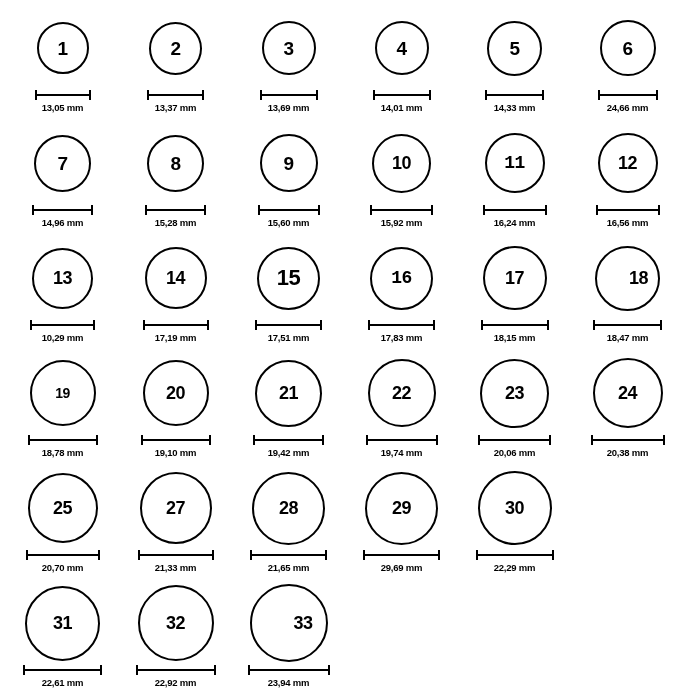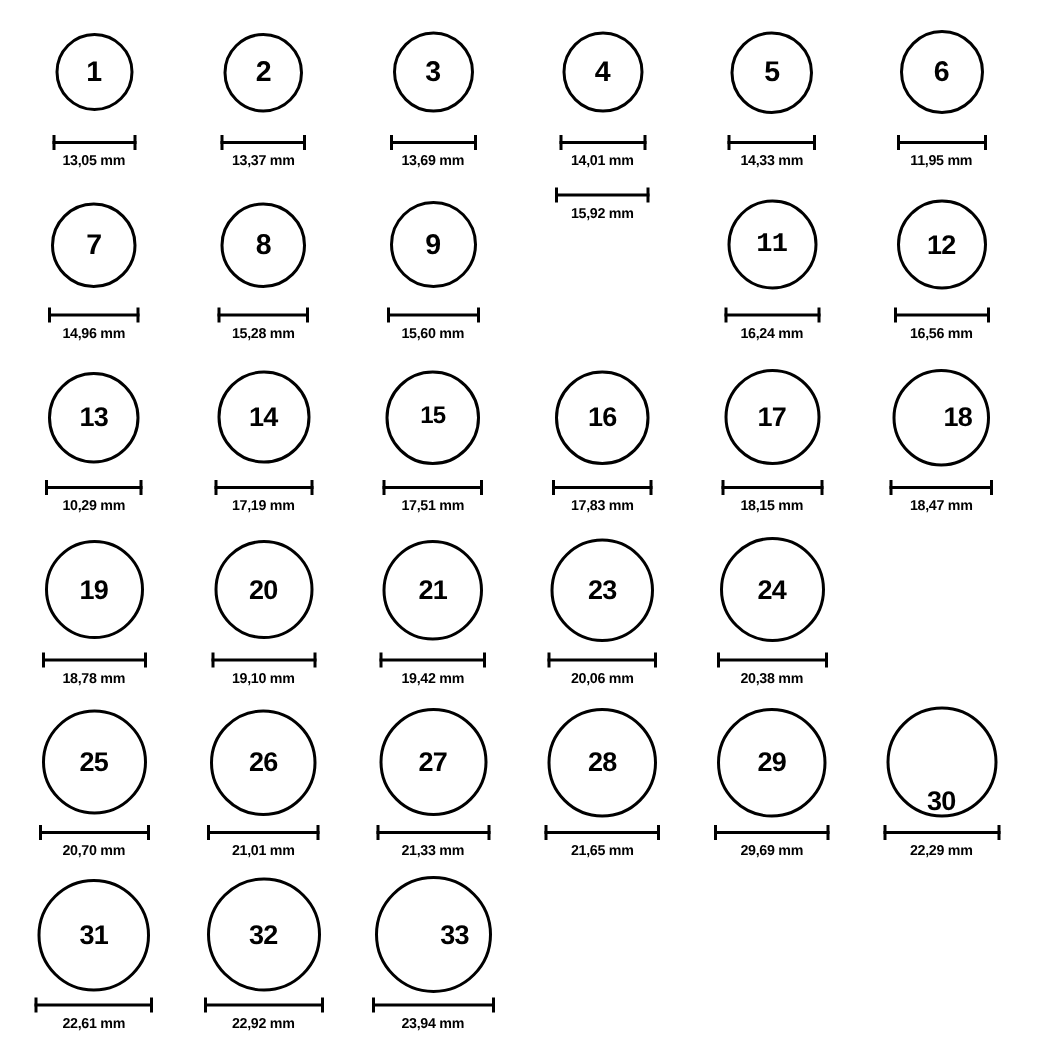--- a/index.html
+++ b/index.html
@@ -159,21 +159,21 @@
         <div class="circle-wrap">
           <div class="circle" style="width: 56px; height: 56px;">
             <span class="num" style="font-size: 19px;">6</span>
           </div>
         </div>
         <div class="ruler" style="width: 60px;">
           <div class="bar"></div>
           <div class="tick left"></div>
           <div class="tick right"></div>
         </div>
-        <div class="mm">11,95 mm</div>
+        <div class="mm">24,66 mm</div>
       </div>
     </div>
     <div class="row">
       <div class="cell">
         <div class="circle-wrap">
           <div class="circle" style="width: 57px; height: 57px;">
             <span class="num" style="font-size: 19px;">7</span>
           </div>
         </div>
         <div class="ruler" style="width: 61px;">
@@ -203,20 +203,25 @@
           </div>
         </div>
         <div class="ruler" style="width: 62px;">
           <div class="bar"></div>
           <div class="tick left"></div>
           <div class="tick right"></div>
         </div>
         <div class="mm">15,60 mm</div>
       </div>
       <div class="cell">
+        <div class="circle-wrap">
+          <div class="circle" style="width: 59px; height: 59px;">
+            <span class="num" style="font-size: 18px;">10</span>
+          </div>
+        </div>
         <div class="ruler" style="width: 63px;">
           <div class="bar"></div>
           <div class="tick left"></div>
           <div class="tick right"></div>
         </div>
         <div class="mm">15,92 mm</div>
       </div>
       <div class="cell">
         <div class="circle-wrap">
           <div class="circle" style="width: 60px; height: 60px; font-family: Liberation Mono, monospace;">
@@ -267,33 +272,33 @@
         <div class="ruler" style="width: 66px;">
           <div class="bar"></div>
           <div class="tick left"></div>
           <div class="tick right"></div>
         </div>
         <div class="mm">17,19 mm</div>
       </div>
       <div class="cell">
         <div class="circle-wrap">
           <div class="circle" style="width: 63px; height: 63px;">
-            <span class="num" style="font-size: 16px;">15</span>
+            <span class="num" style="font-size: 22px;">15</span>
           </div>
         </div>
         <div class="ruler" style="width: 67px;">
           <div class="bar"></div>
           <div class="tick left"></div>
           <div class="tick right"></div>
         </div>
         <div class="mm">17,51 mm</div>
       </div>
       <div class="cell">
         <div class="circle-wrap">
-          <div class="circle" style="width: 63px; height: 63px;">
+          <div class="circle" style="width: 63px; height: 63px; font-family: Liberation Mono, monospace;">
             <span class="num" style="font-size: 18px;">16</span>
           </div>
         </div>
         <div class="ruler" style="width: 67px;">
           <div class="bar"></div>
           <div class="tick left"></div>
           <div class="tick right"></div>
         </div>
         <div class="mm">17,83 mm</div>
       </div>
@@ -321,21 +326,21 @@
           <div class="tick left"></div>
           <div class="tick right"></div>
         </div>
         <div class="mm">18,47 mm</div>
       </div>
     </div>
     <div class="row">
       <div class="cell">
         <div class="circle-wrap">
           <div class="circle" style="width: 66px; height: 66px;">
-            <span class="num" style="font-size: 18px;">19</span>
+            <span class="num" style="font-size: 14px;">19</span>
           </div>
         </div>
         <div class="ruler" style="width: 70px;">
           <div class="bar"></div>
           <div class="tick left"></div>
           <div class="tick right"></div>
         </div>
         <div class="mm">18,78 mm</div>
       </div>
       <div class="cell">
@@ -359,20 +364,33 @@
         </div>
         <div class="ruler" style="width: 71px;">
           <div class="bar"></div>
           <div class="tick left"></div>
           <div class="tick right"></div>
         </div>
         <div class="mm">19,42 mm</div>
       </div>
       <div class="cell">
         <div class="circle-wrap">
+          <div class="circle" style="width: 68px; height: 68px;">
+            <span class="num" style="font-size: 18px;">22</span>
+          </div>
+        </div>
+        <div class="ruler" style="width: 72px;">
+          <div class="bar"></div>
+          <div class="tick left"></div>
+          <div class="tick right"></div>
+        </div>
+        <div class="mm">19,74 mm</div>
+      </div>
+      <div class="cell">
+        <div class="circle-wrap">
           <div class="circle" style="width: 69px; height: 69px;">
             <span class="num" style="font-size: 18px;">23</span>
           </div>
         </div>
         <div class="ruler" style="width: 73px;">
           <div class="bar"></div>
           <div class="tick left"></div>
           <div class="tick right"></div>
         </div>
         <div class="mm">20,06 mm</div>
@@ -400,33 +418,20 @@
         </div>
         <div class="ruler" style="width: 74px;">
           <div class="bar"></div>
           <div class="tick left"></div>
           <div class="tick right"></div>
         </div>
         <div class="mm">20,70 mm</div>
       </div>
       <div class="cell">
         <div class="circle-wrap">
-          <div class="circle" style="width: 71px; height: 71px;">
-            <span class="num" style="font-size: 18px;">26</span>
-          </div>
-        </div>
-        <div class="ruler" style="width: 75px;">
-          <div class="bar"></div>
-          <div class="tick left"></div>
-          <div class="tick right"></div>
-        </div>
-        <div class="mm">21,01 mm</div>
-      </div>
-      <div class="cell">
-        <div class="circle-wrap">
           <div class="circle" style="width: 72px; height: 72px;">
             <span class="num" style="font-size: 18px;">27</span>
           </div>
         </div>
         <div class="ruler" style="width: 76px;">
           <div class="bar"></div>
           <div class="tick left"></div>
           <div class="tick right"></div>
         </div>
         <div class="mm">21,33 mm</div>
@@ -452,21 +457,21 @@
         </div>
         <div class="ruler" style="width: 77px;">
           <div class="bar"></div>
           <div class="tick left"></div>
           <div class="tick right"></div>
         </div>
         <div class="mm">29,69 mm</div>
       </div>
       <div class="cell">
         <div class="circle-wrap">
-          <div class="circle" style="width: 74px; height: 74px; align-items: flex-end;">
+          <div class="circle" style="width: 74px; height: 74px;">
             <span class="num" style="font-size: 18px;">30</span>
           </div>
         </div>
         <div class="ruler" style="width: 78px;">
           <div class="bar"></div>
           <div class="tick left"></div>
           <div class="tick right"></div>
         </div>
         <div class="mm">22,29 mm</div>
       </div>

